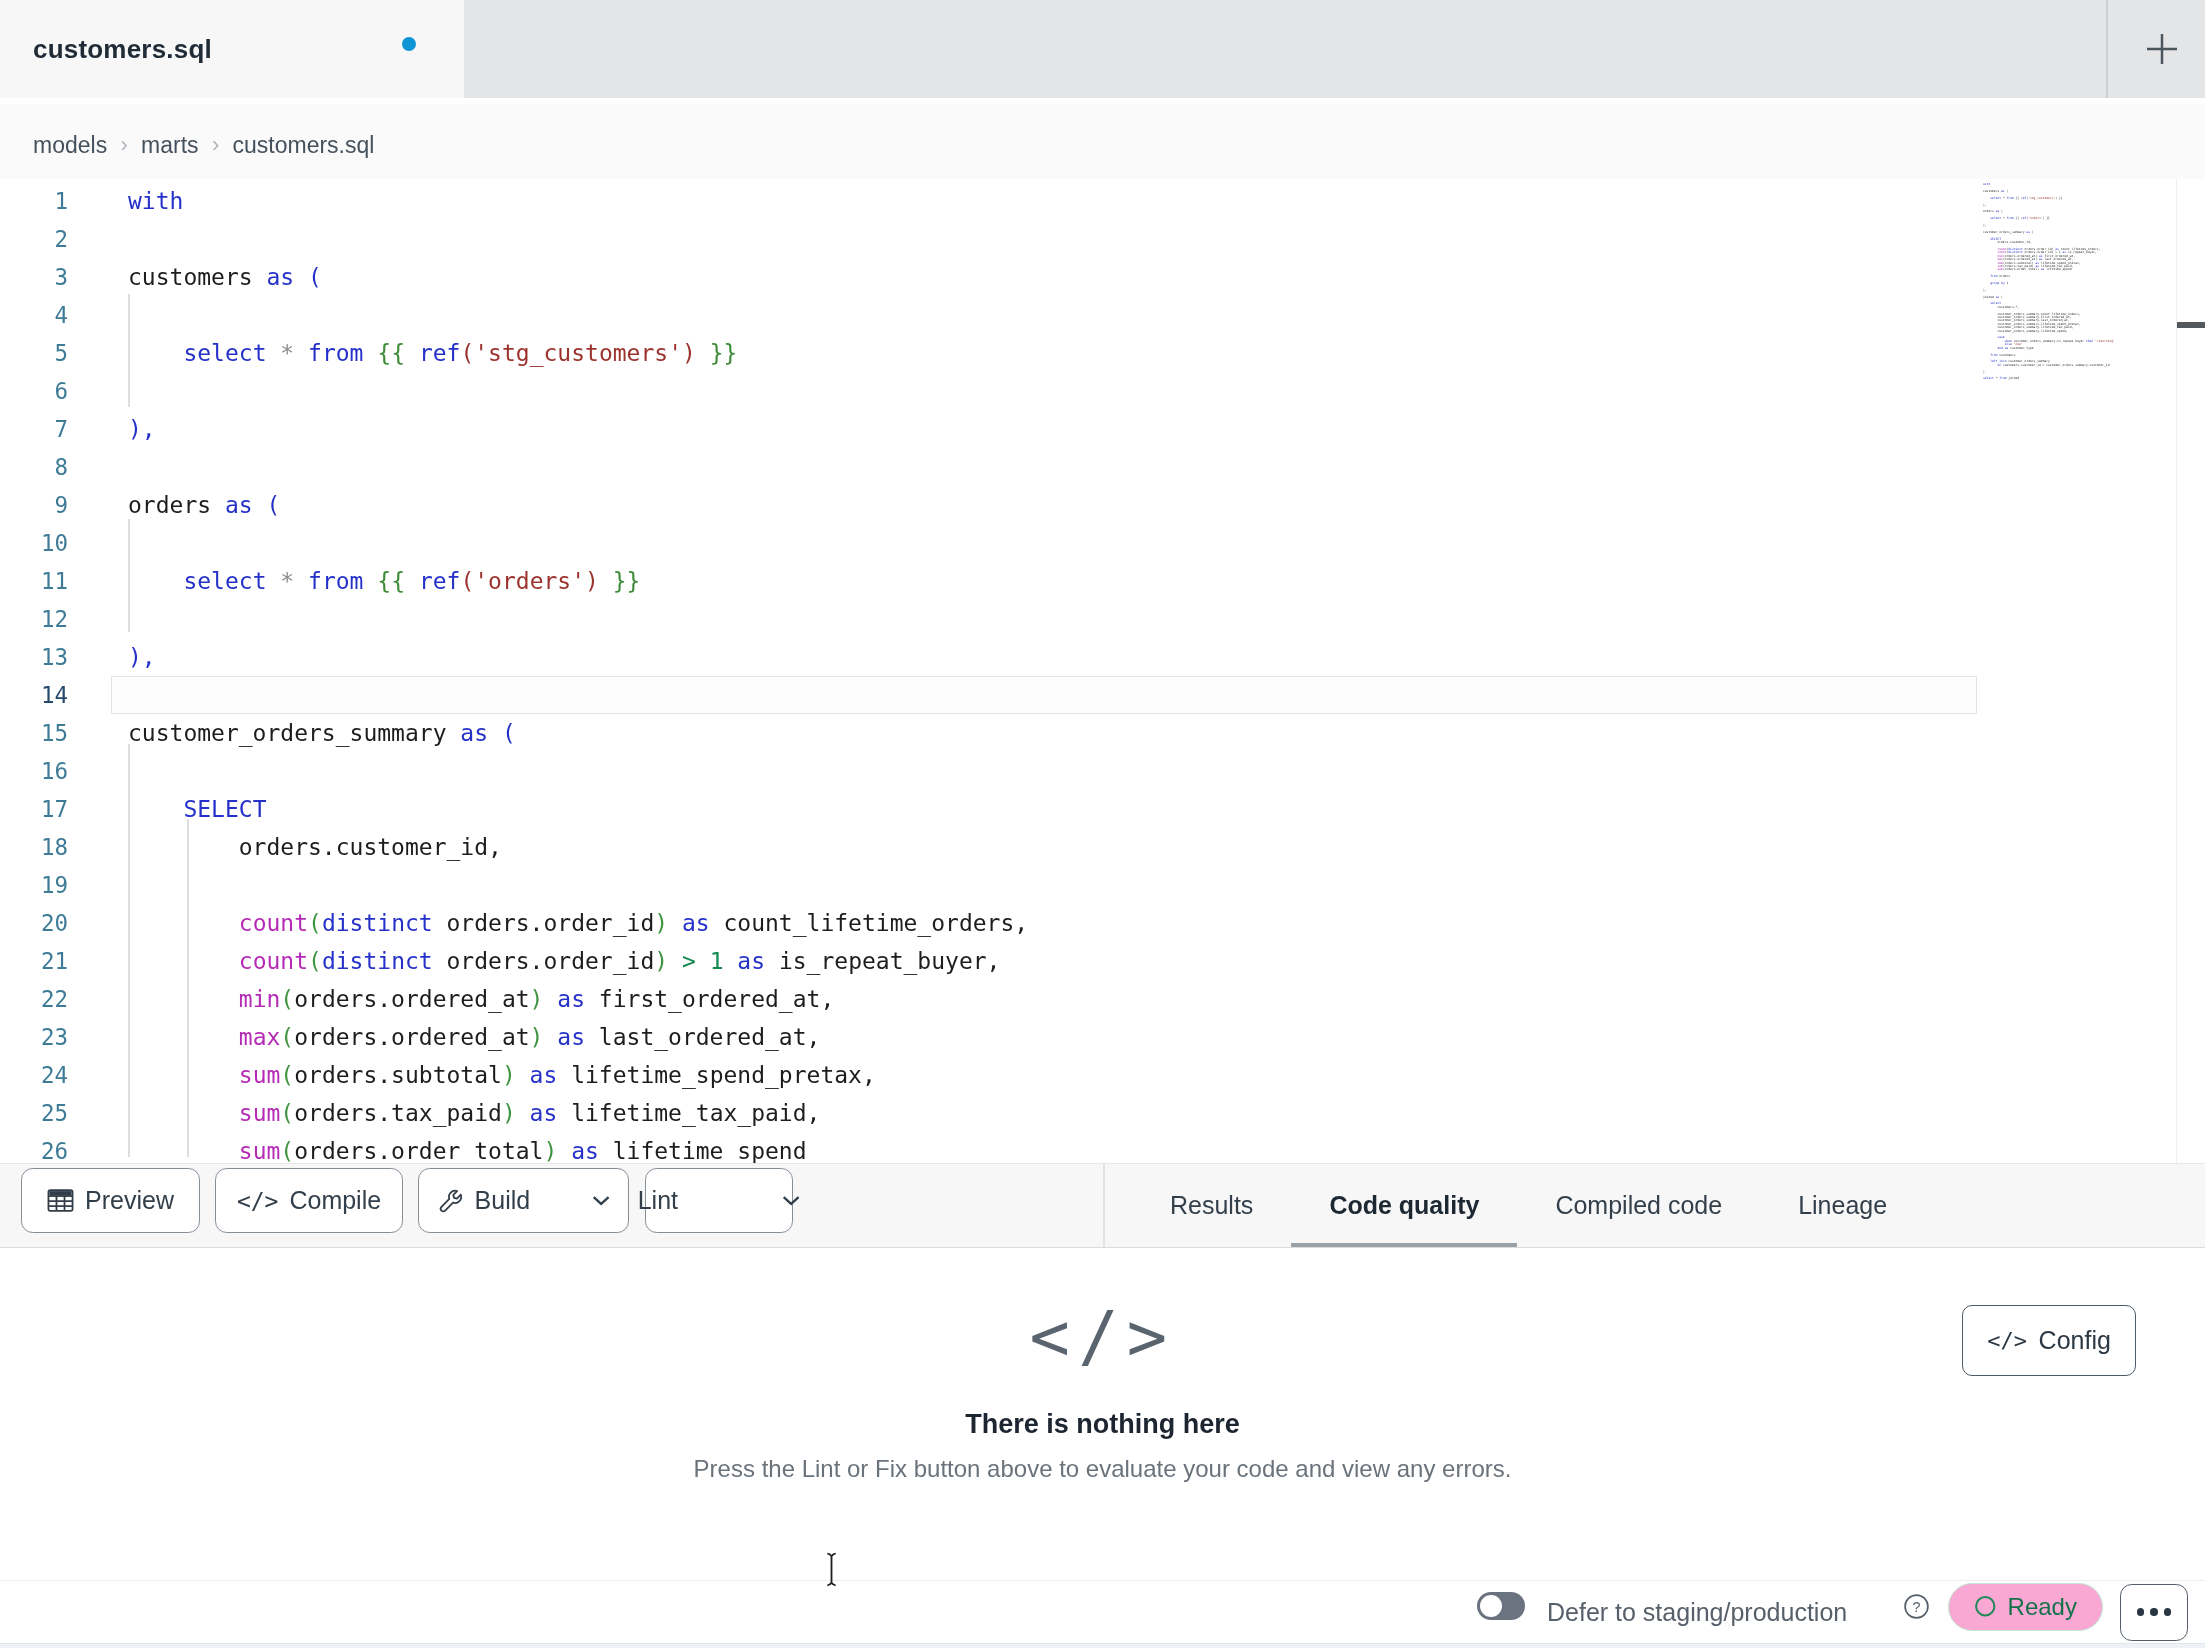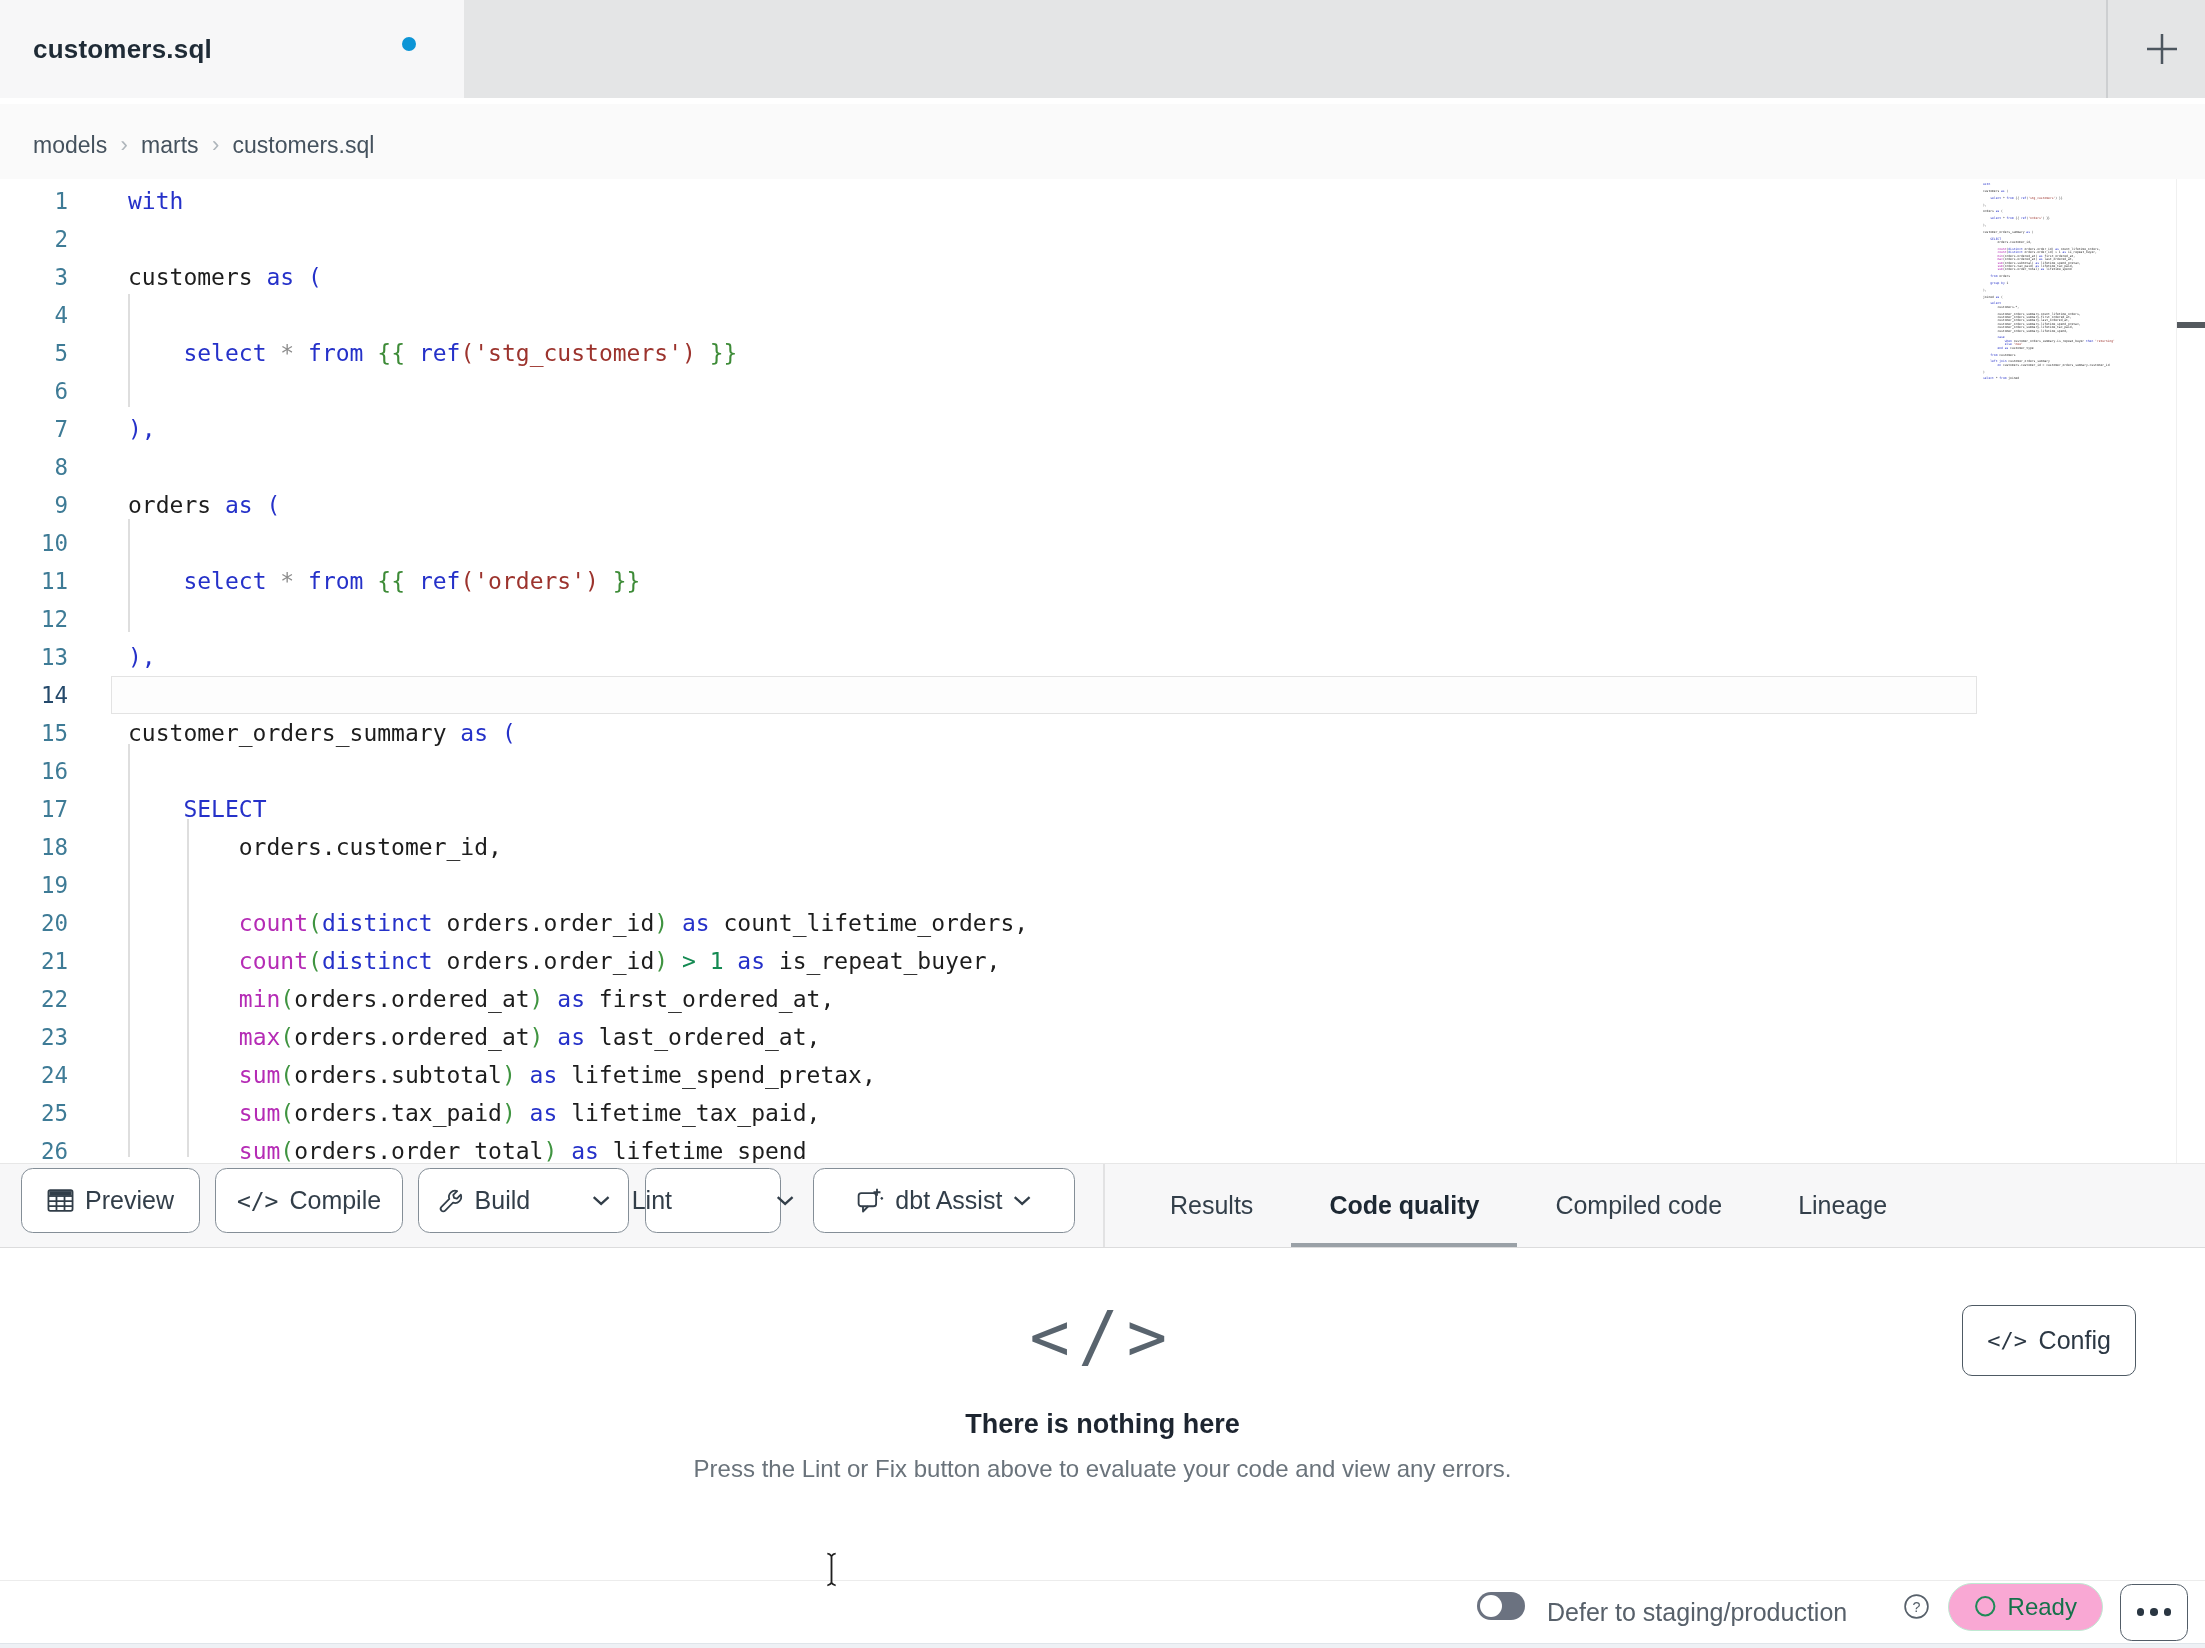--- a/index.html
+++ b/index.html
@@ -63,21 +63,21 @@
   .toolbar { position:absolute; left:0; top:1163px; width:2205px; height:85px; background:#f7f7f8;
              border-top:1.7px solid #e7e7e7; border-bottom:1.7px solid #dcdcdd; }
   .tbtn { position:absolute; top:4.2px; height:65px; background:#ffffff; border:1.7px solid #848e97;
           border-radius:11.7px; display:flex; align-items:center; justify-content:center; gap:11px;
           font-size:25px; color:#323e49; font-family:"Liberation Sans",sans-serif; cursor:pointer; }
   .tbtn .seg { display:flex; align-items:center; justify-content:center; gap:11px; height:100%; padding:0 20px; }
   .tbtn .segdiv { width:1.7px; height:100%; background:#848e97; }
   #btn-preview { left:21px;  width:179px; }
   #btn-compile { left:215px; width:188px; }
   #btn-build   { left:418px; width:211px; padding:8px; }
-  #btn-lint    { left:645px; width:136px; padding:4px;gap:32px; }
+  #btn-lint    { left:645px; width:148px; padding:4px;gap:32px; }
   #btn-assist  { left:813px; width:262px; }
   .tb-divider { position:absolute; left:1103px; top:0; width:1.7px; height:83px; background:#e2e2e3; }
 
   .panel-tabs { position:absolute; left:1132px; top:0; height:83px; display:flex; }
   .ptab { height:83px; line-height:82px; padding:0 38px; font-size:25px; color:#333f4a;
           cursor:pointer; border-bottom:4.2px solid transparent; }
   .ptab.active { color:#1d2833; font-weight:bold; border-bottom-color:#9aa1a7; }
 
   
   .results { position:absolute; left:0; top:1248px; width:2205px; height:332px; background:#ffffff; }
@@ -362,32 +362,20 @@
         <span>Lint</span>
       </div>
       <div class="segdiv"></div>
       <div class="seg">
         <svg width="18.3" height="11" viewBox="0 0 16 9">
           <path d="M1.5 1.5 L8 7.5 L14.5 1.5" fill="none" stroke="#323e49" stroke-width="2"></path>
         </svg>
       </div>
     </div>
 
-    <button class="tbtn" id="btn-assist">
-      <svg width="28" height="28" viewBox="0 0 32 32">
-        <rect x="3" y="7" width="20" height="15" rx="3" fill="none" stroke="#323e49" stroke-width="2.1"></rect>
-        <path d="M8 22 V28 L14 22" fill="none" stroke="#323e49" stroke-width="2.1" stroke-linejoin="round"></path>
-        <path d="M24 2 V10 M20 6 H28" stroke="#323e49" stroke-width="2.1"></path>
-        <path d="M29.5 11.5 v3 M28 13 h3" stroke="#323e49" stroke-width="1.6"></path>
-      </svg>
-      <span>dbt Assist</span>
-      <svg width="18.3" height="11" viewBox="0 0 16 9">
-        <path d="M1.5 1.5 L8 7.5 L14.5 1.5" fill="none" stroke="#323e49" stroke-width="2"></path>
-      </svg>
-    </button>
 
     <div class="tb-divider"></div>
 
     <div class="panel-tabs">
       <div class="ptab">Results</div>
       <div class="ptab active">Code quality</div>
       <div class="ptab">Compiled code</div>
       <div class="ptab">Lineage</div>
     </div>
   </div>

